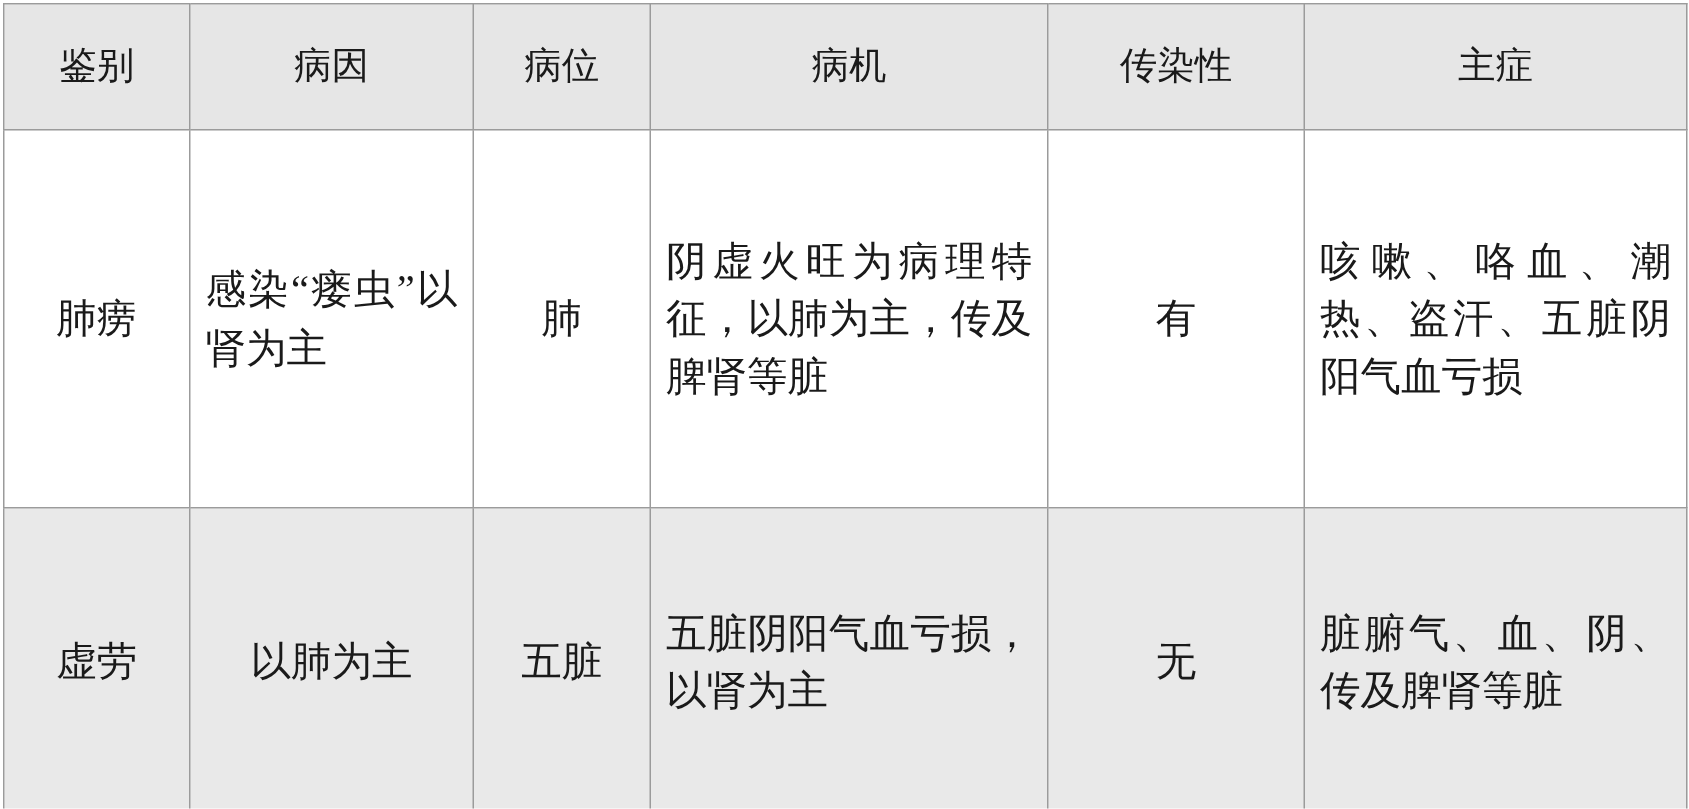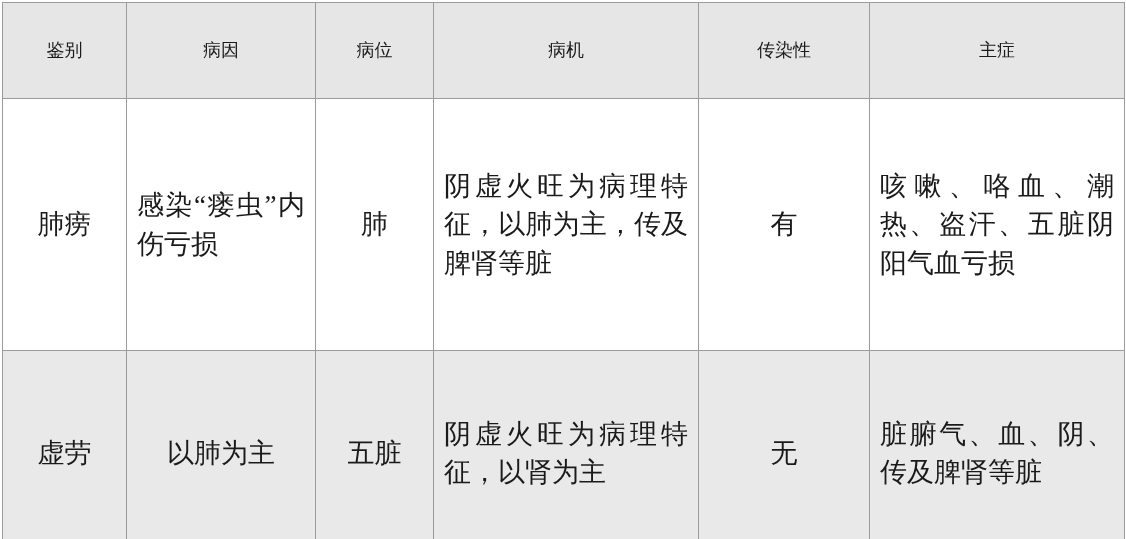--- a/index.html
+++ b/index.html
@@ -29,23 +29,23 @@
     border: 1px solid #9b9b9b;
     vertical-align: middle;
     text-align: center;
     font-size: 27px;
     line-height: 1.42;
     color: #1a1a1a;
     padding: 6px 10px;
     box-sizing: border-box;
   }
   tr.head td {
-    height: 96px;
+    height: 84px;
     background: #e6e6e6;
-    font-size: 18px;
+    font-size: 25px;
     padding: 4px 8px;
     font-family: Liberation Serif, serif;
   }
   tr.row-1 td {
     height: 252px;
     background: #ffffff;
   }
   tr.row-2 td {
     height: 205px;
     background: #e9e9e9;
@@ -83,37 +83,37 @@
         <td>鉴别</td>
         <td>病因</td>
         <td>病位</td>
         <td>病机</td>
         <td class="accent">传染性</td>
         <td>主症</td>
       </tr>
       <tr class="row-1">
         <td>肺痨</td>
         <td>
-            <span class="jus">感染“瘘虫”内伤亏损</span>
+            <span class="jus">感染“瘘虫”以肾为主</span>
           </td>
         <td>肺</td>
         <td>
             <span class="jus">阴虚火旺为病理特征，以肺为主，传及脾肾等脏</span>
           </td>
         <td class="accent">有</td>
         <td>
             <span class="jus">咳嗽、咯血、潮热、盗汗、五脏阴阳气血亏损</span>
           </td>
       </tr>
       <tr class="row-2">
         <td>虚劳</td>
         <td>以肺为主</td>
         <td>五脏</td>
         <td>
-            <span class="jus">阴虚火旺为病理特征，以肾为主</span>
+            <span class="jus">五脏阴阳气血亏损，以肾为主</span>
           </td>
         <td>无</td>
         <td>
             <span class="jus">脏腑气、血、阴、传及脾肾等脏</span>
           </td>
       </tr>
     </tbody>
   </table>
 </div>
 

